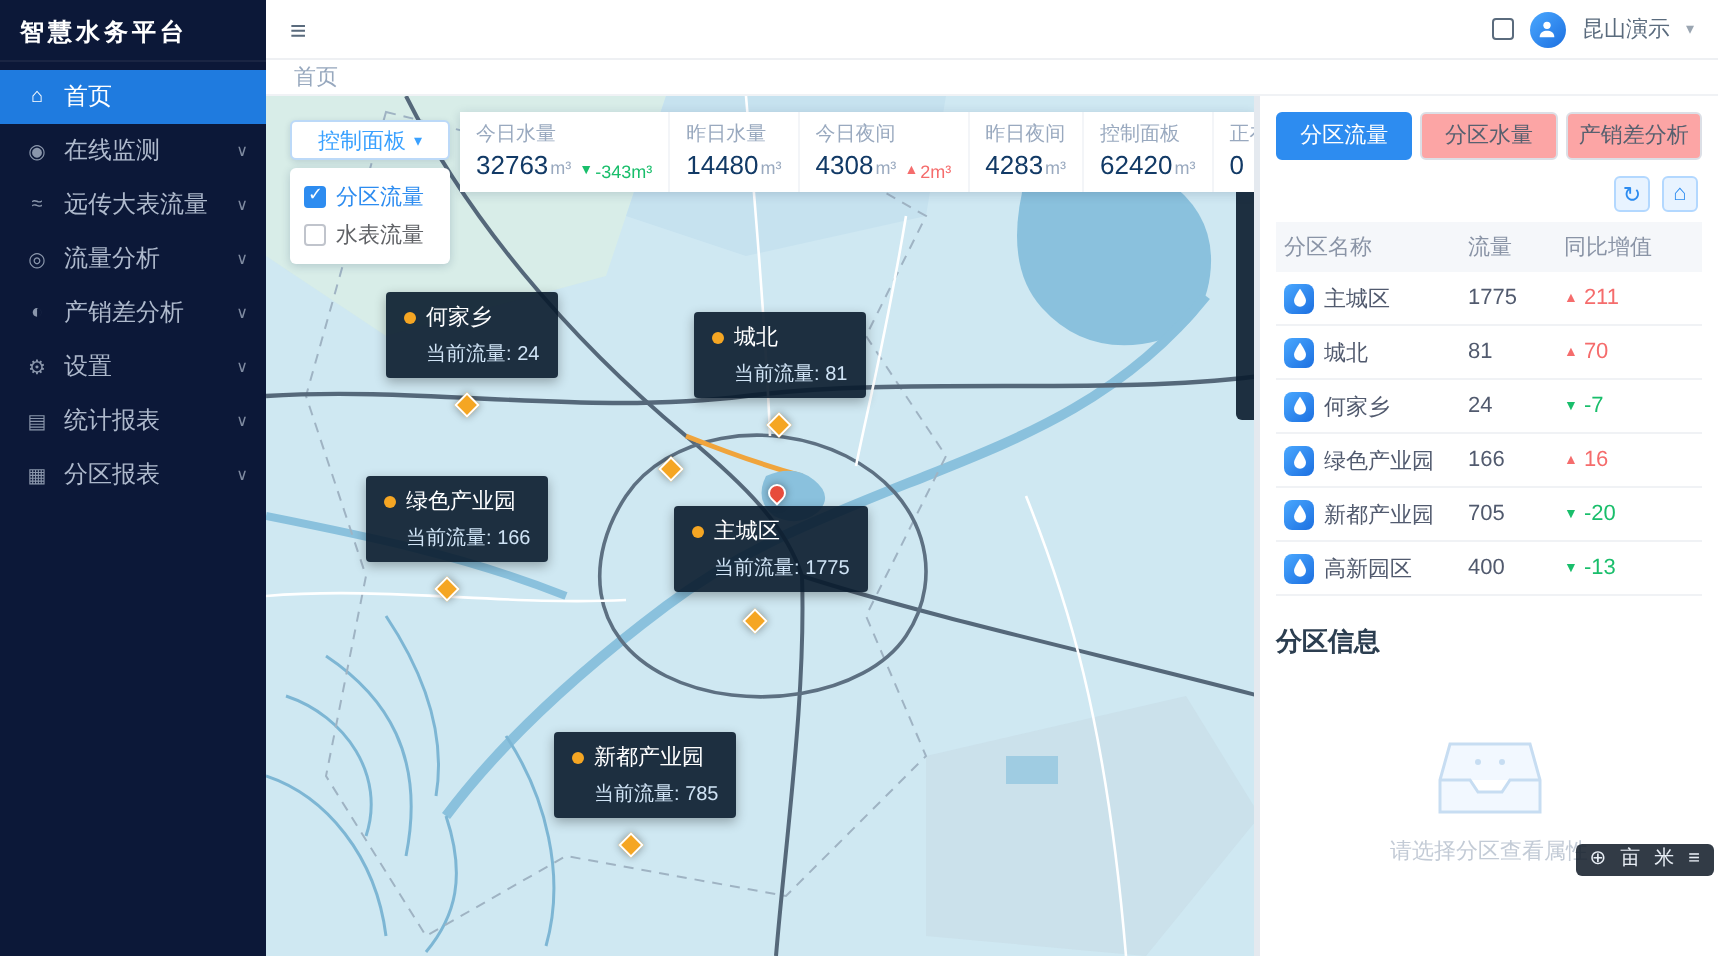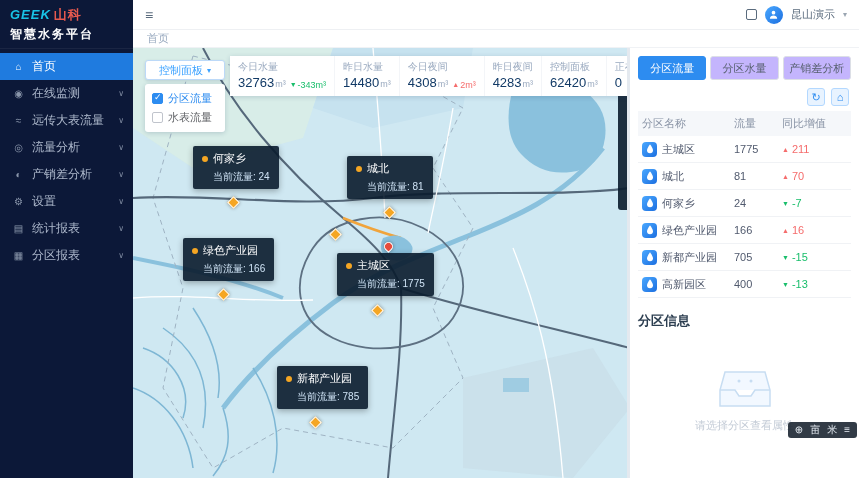--- a/index.html
+++ b/index.html
@@ -74,21 +74,21 @@
   .marker.pin{background:#e74c3c;border-radius:50% 50% 50% 0;transform:rotate(-45deg)}
   .clipped-panel{position:absolute;right:0;top:42px;width:9px;height:120px;background:var(--tip-bg);border-radius:3px 0 0 3px;z-index:5}
 
   
   .map-tools{position:absolute;right:2px;top:422px;background:rgba(22,32,44,.88);border-radius:3px;display:flex;align-items:center;gap:7px;padding:2px 7px;z-index:20}
   .map-tool{color:#e8eef5;font-size:10px;cursor:pointer;line-height:12px}
 
   
   .right-panel{width:229px;background:#fff;padding:8px;display:flex;flex-direction:column;overflow:hidden}
   .tabs{display:flex;gap:4px}
-  .tab{flex:1;height:24px;line-height:22px;text-align:center;border:1px solid #dcdfe6;border-radius:3px;font-size:11px;color:#57606f;background:#c4b5fd;cursor:pointer;white-space:nowrap}
+  .tab{flex:1;height:24px;line-height:22px;text-align:center;border:1px solid #dcdfe6;border-radius:3px;font-size:11px;color:#57606f;background:#fca5a5;cursor:pointer;white-space:nowrap}
   .tab.active{background:var(--accent);border-color:var(--accent);color:#fff}
   .panel-actions{display:flex;justify-content:flex-end;gap:6px;margin:8px 2px 5px}
   .action-btn{width:18px;height:18px;background:#e8f3ff;border:1px solid #b3d8ff;border-radius:3px;color:var(--accent);font-size:11px;display:flex;align-items:center;justify-content:center;cursor:pointer}
   .thead{display:flex;align-items:center;height:25px;background:#f5f7fa;font-size:11px;color:#8a94a6;padding:0 4px}
   .th{white-space:nowrap}
   .th:nth-child(1){width:92px}.th:nth-child(2){width:48px}.th:nth-child(3){flex:1}
   .trow{display:flex;align-items:center;height:27px;border-bottom:1px solid #f0f2f5;font-size:11px;color:#515a6e;padding:0 4px;cursor:pointer}
   .cell-name{width:92px;display:flex;align-items:center;gap:5px;overflow:hidden;white-space:nowrap}
   .row-icon{width:15px;height:15px;border-radius:4px;background:linear-gradient(135deg,#4aa8ff,#1c6fe0);display:flex;align-items:center;justify-content:center;flex:none}
   .cell-flow{width:48px}
@@ -103,23 +103,20 @@
   .trow.selected .cell-name,.trow.selected .cell-flow{color:#3aa1ff}
   .info-title{text-align:left;font-size:13px;font-weight:bold;color:#2c3e50;margin-top:14px}
   .empty{flex:1;display:flex;flex-direction:column;align-items:center;justify-content:center;gap:8px}
   .empty-text{font-size:11px;color:#c3cbd6}
 </style>
 </head>
 <body>
 
 <div class="sidebar">
   <div class="logo">
-    <div class="logo-l1">
-      <span class="geek">GEEK</span><span class="shanke">山科</span>
-    </div>
     <div class="logo-l2">智慧水务平台</div>
   </div>
   <div class="menu">
       <div class="menu-item active">
     <span class="mi-icon">⌂</span>
     <span class="mi-label">首页</span>
 
   </div>
       <div class="menu-item expandable">
     <span class="mi-icon">◉</span>
@@ -427,21 +424,21 @@
       <span class="row-icon">
         <svg width="8" height="10" viewBox="0 0 24 30">
                 <path d="M12 1 C12 1 3 13 3 19 a9 9 0 0 0 18 0 C21 13 12 1 12 1Z" fill="#fff"></path>
               </svg>
       </span>
       <span>新都产业园</span>
     </div>
     <div class="cell-flow">705</div>
     <div class="cell-delta">
       <span class="arrow down"></span>
-      <span class="delta-val down">-15</span>
+      <span class="delta-val down">-20</span>
 
     </div>
   </div>
         <div class="trow">
     <div class="cell-name">
       <span class="row-icon">
         <svg width="8" height="10" viewBox="0 0 24 30">
                 <path d="M12 1 C12 1 3 13 3 19 a9 9 0 0 0 18 0 C21 13 12 1 12 1Z" fill="#fff"></path>
               </svg>
       </span>

